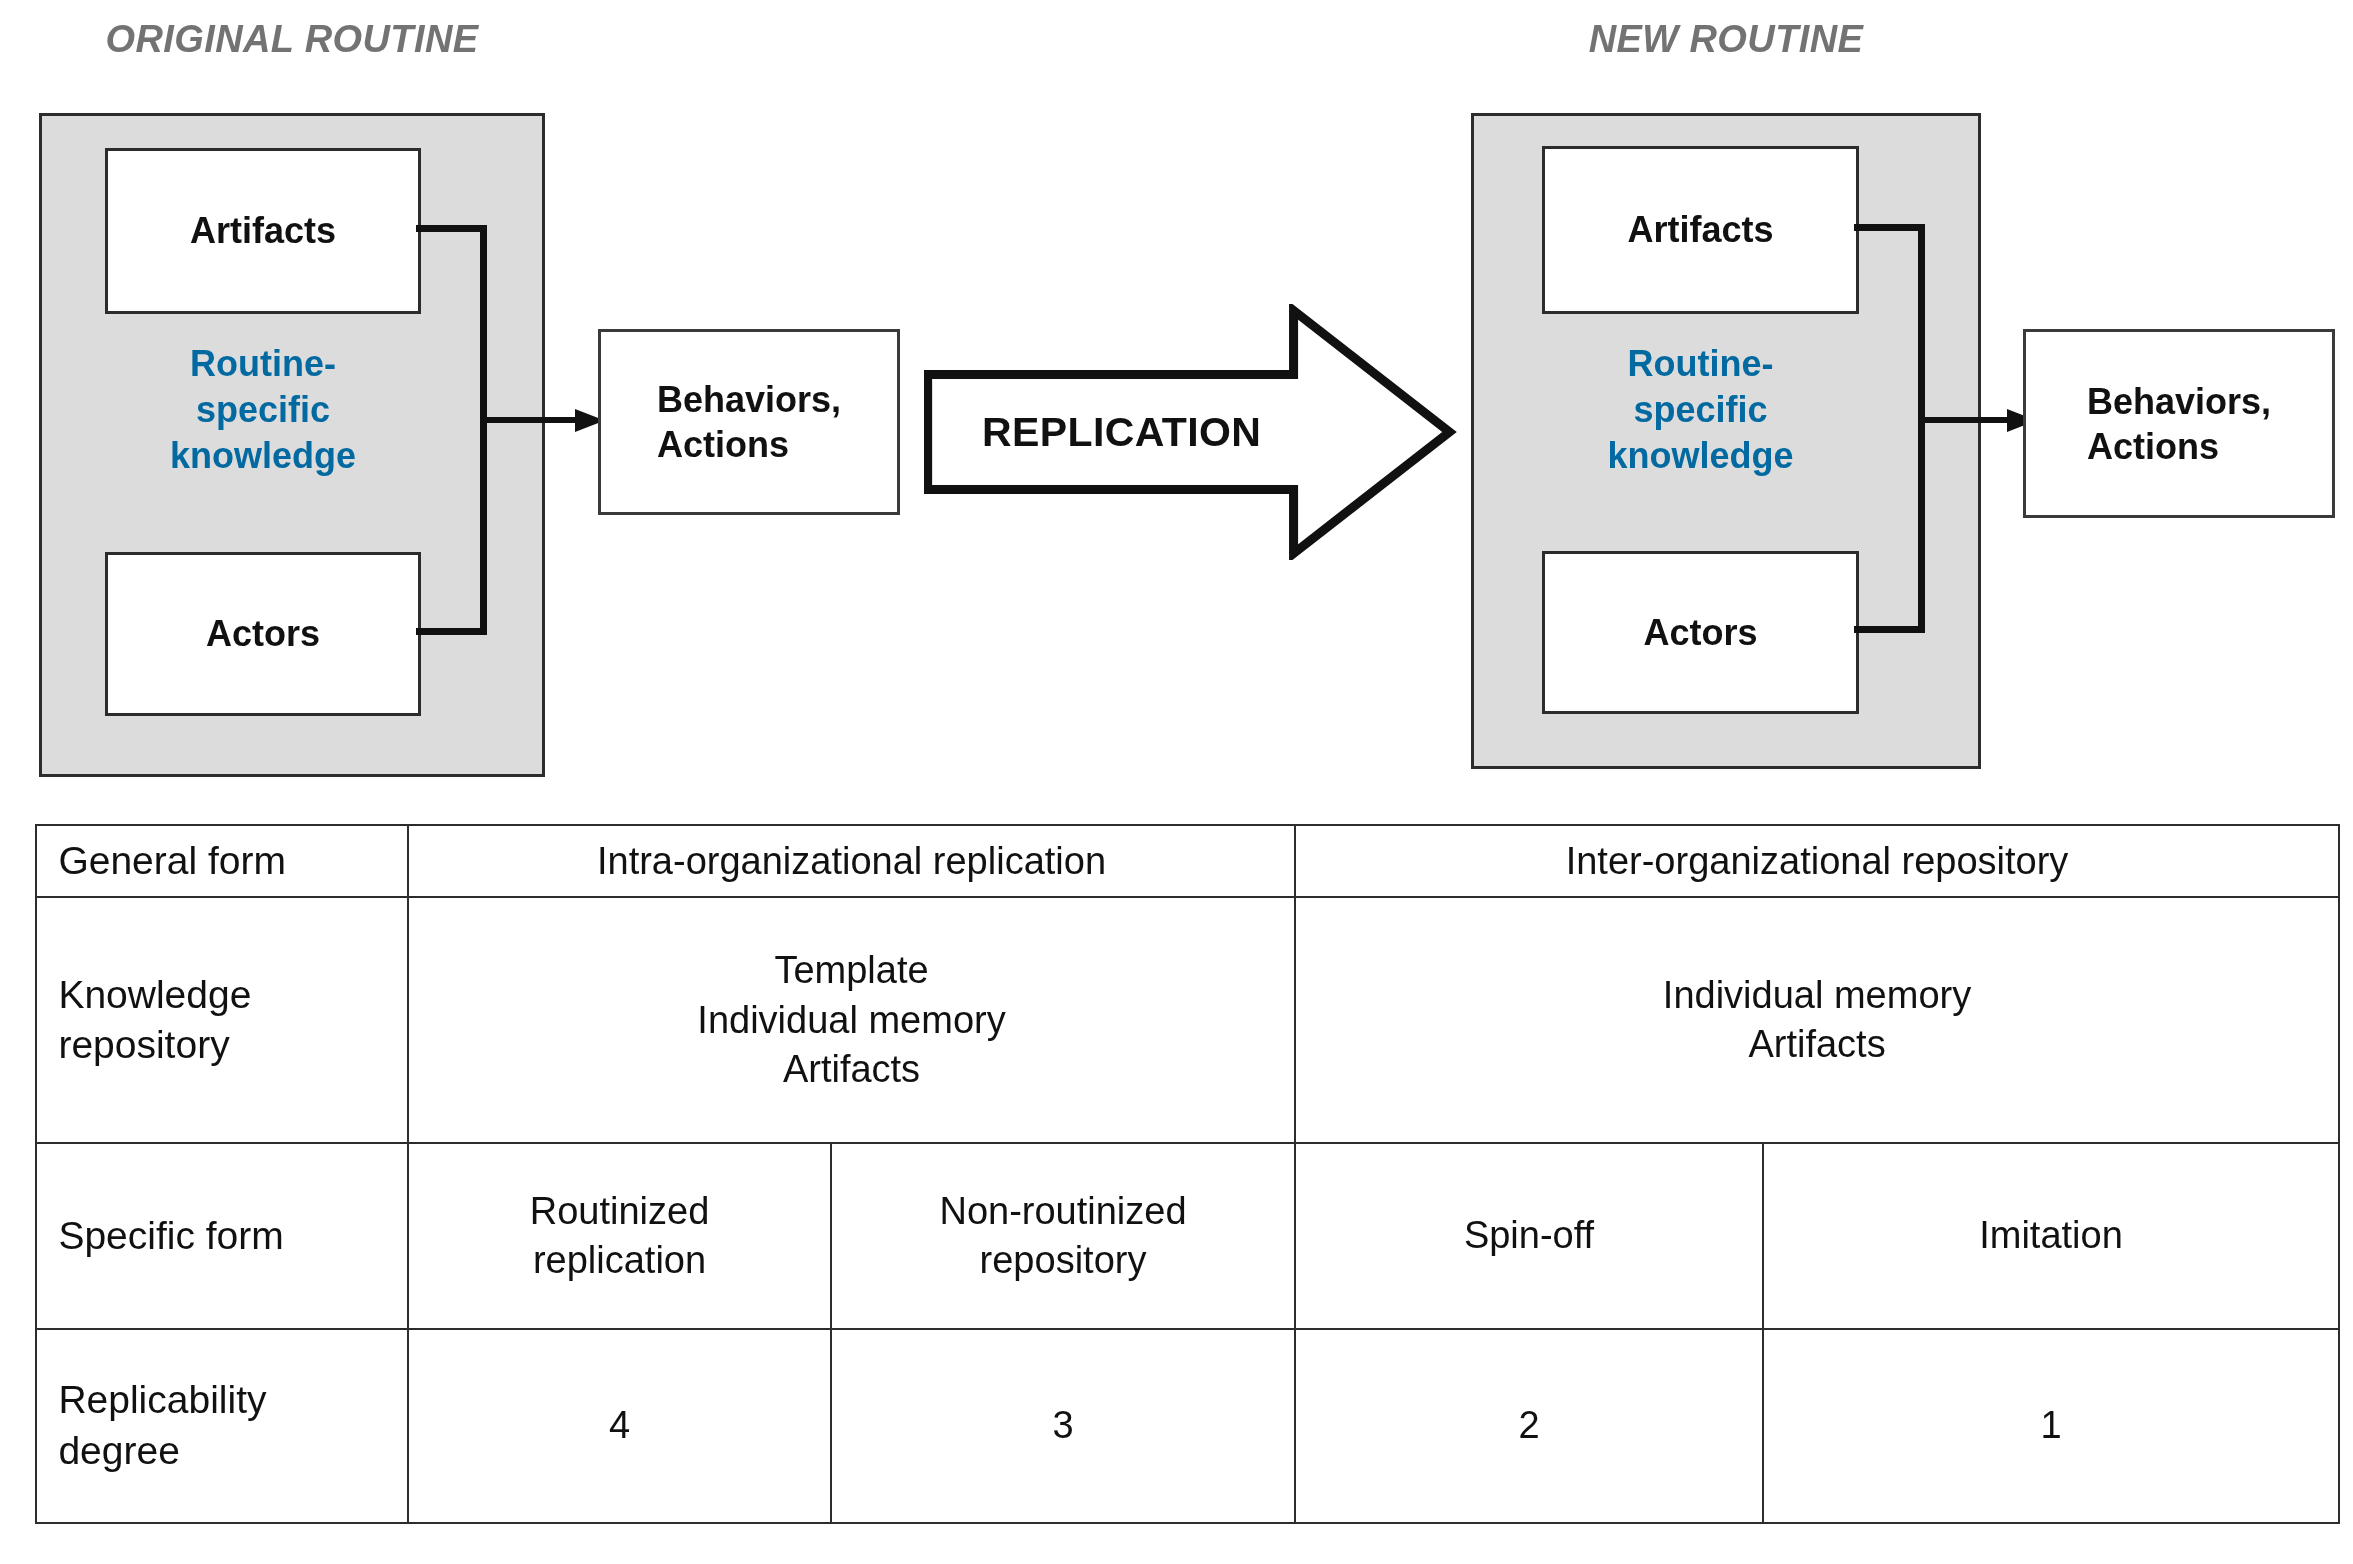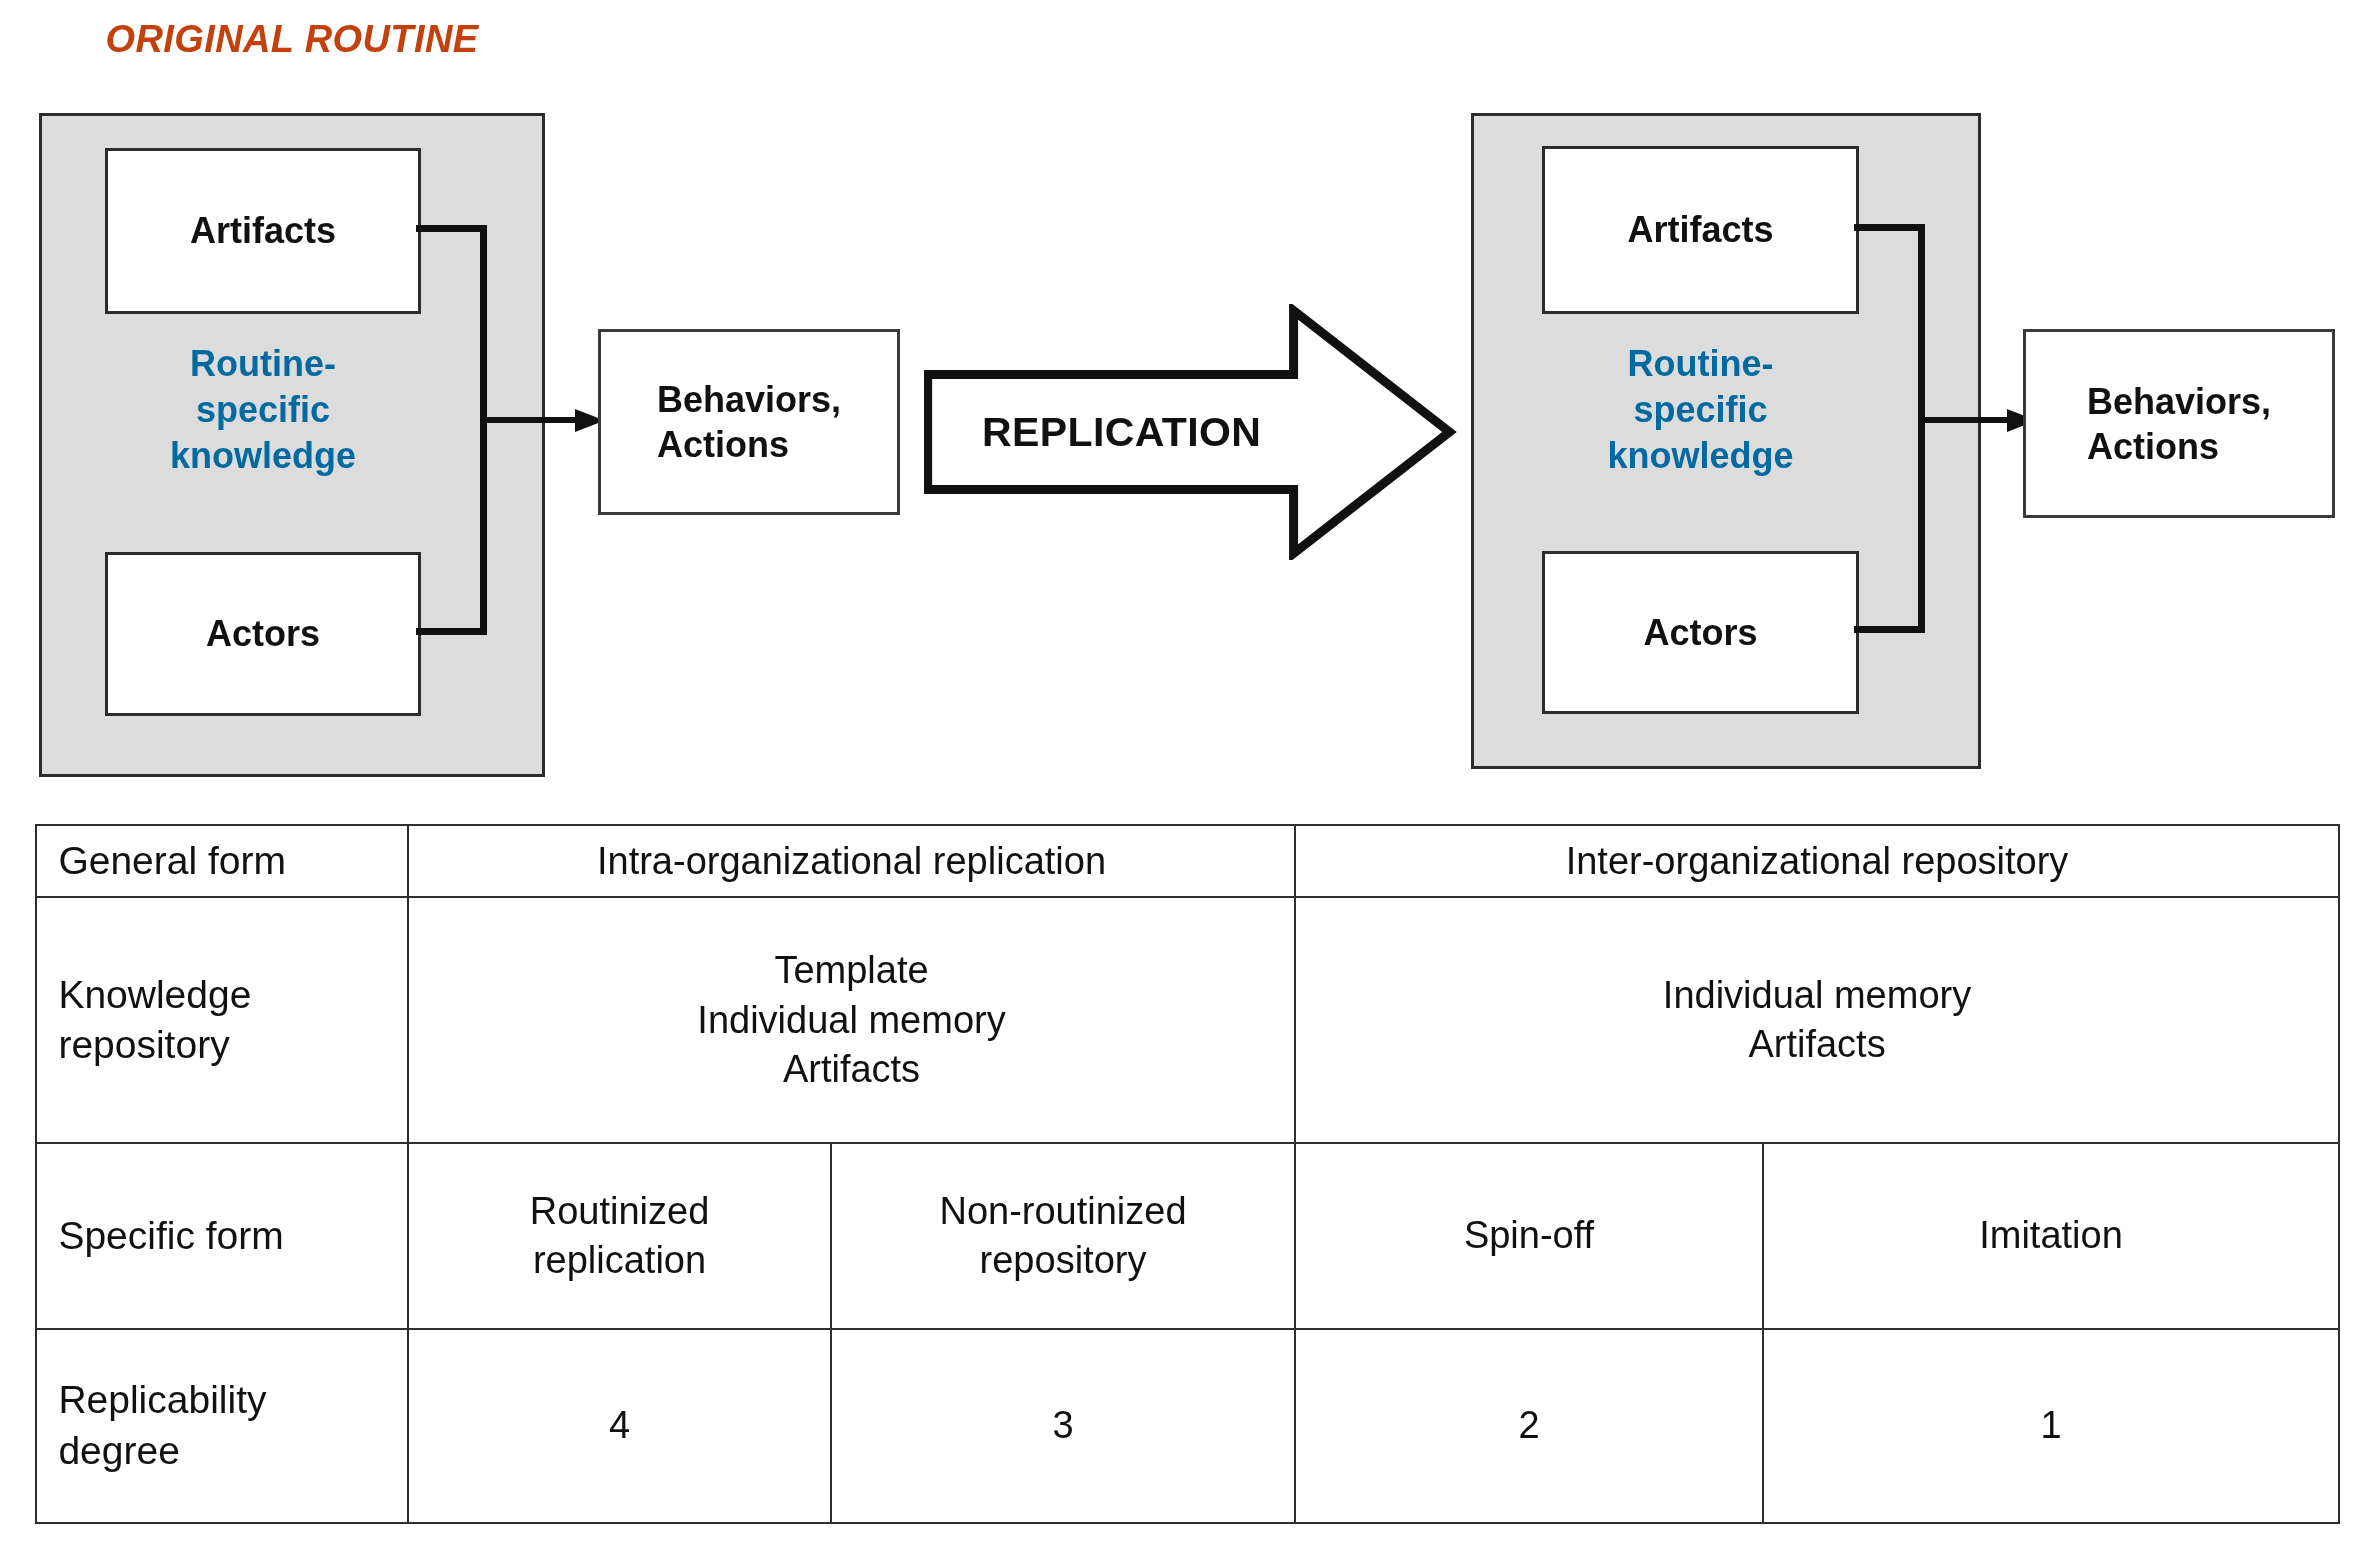--- a/index.html
+++ b/index.html
@@ -16,21 +16,21 @@
   #diagram { position: absolute; left: 0; top: 0; width: 2354px; height: 801px; }
 
   .panel-title {
     position: absolute;
     font-weight: bold;
     font-style: italic;
     font-size: 38px;
     letter-spacing: 0.4px;
     white-space: nowrap;
     text-align: center;
-    color: #c2410c;
+    color: #737373;
   }
 
   .gray-panel {
     position: absolute;
     background: #dcdcdc;
     border: 3.3px solid #2c2c2c;
   }
 
   .wbox {
     position: absolute;
@@ -142,20 +142,21 @@
   <div class="bbox" style="left:598px; top:329px; width:302px; height:186px;">Behaviors,
 Actions</div>
 
   <div class="repl-arrow" style="left:924px; top:304px; width:534px; height:256px;">
     <svg width="534" height="256" viewBox="0 0 650 312">
       <polygon points="4,86 450,86 450,8 640,156 450,304 450,226 4,226" fill="#ffffff" stroke="#111111" stroke-width="11" stroke-linejoin="miter"></polygon>
     </svg>
     <div class="label">REPLICATION</div>
   </div>
 
+  <div class="panel-title" style="left:1471px; top:18px; width:510px;">NEW ROUTINE</div>
 
   <div class="gray-panel" style="left:1471px; top:113px; width:510px; height:656px;"></div>
 
   <div class="wbox" style="left:1542px; top:146px; width:317px; height:168px;">Artifacts</div>
 
   <div class="kn-label" style="left:1517px; top:341px; width:367px;">Routine-
 specific
 knowledge</div>
 
   <div class="wbox" style="left:1542px; top:551px; width:317px; height:163px;">Actors</div>

